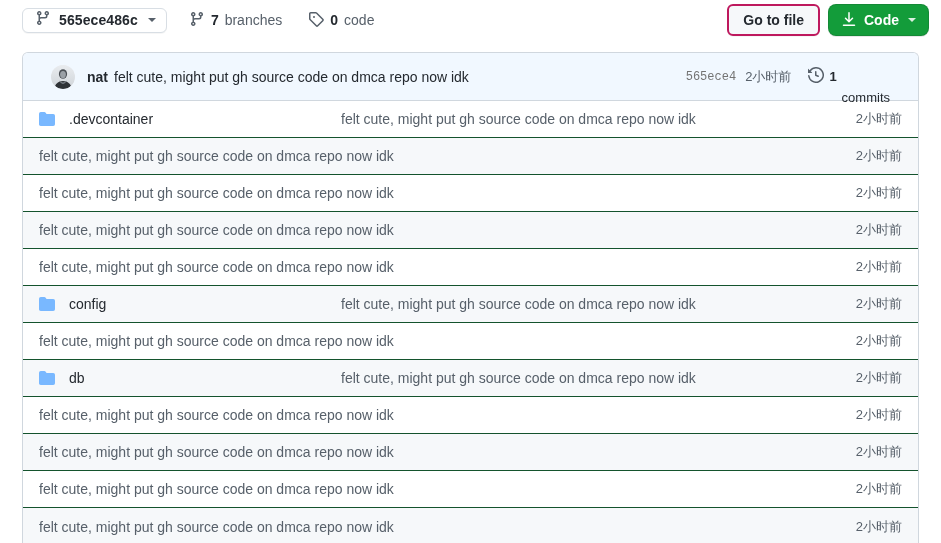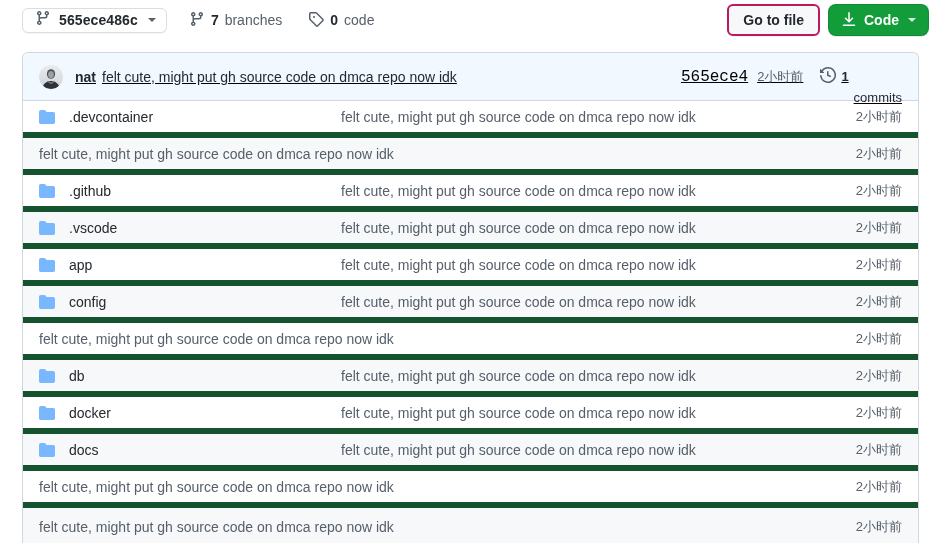--- a/index.html
+++ b/index.html
@@ -114,22 +114,21 @@
     background: #fff;
   }
 
   
   #commit-header {
     height: 48px;
     background: #f1f8ff;
     border-bottom: 1px solid #d0d7de;
     display: flex;
     align-items: center;
-    padding: 0 16px;
-    text-decoration: underline;
+    padding: 0 28px;
   }
   #avatar {
     width: 24px; height: 24px;
     border-radius: 50%;
     flex: 0 0 24px;
     overflow: hidden;
     background: #e8eaed;
     position: relative;
   }
   #avatar svg { display: block; }
@@ -150,22 +149,22 @@
   }
   #commit-right {
     margin-left: auto;
     display: flex;
     align-items: center;
     gap: 9px;
     white-space: nowrap;
   }
   #commit-sha {
     font-family: "Liberation Mono", "DejaVu Sans Mono", monospace;
-    font-size: 16px;
-    color: #000000;
+    font-size: 12px;
+    color: #737373;
     cursor: pointer;
   }
   #commit-time {
     font-size: 13px;
     color: #57606a;
   }
   #commits-link {
     display: flex;
     align-items: center;
     gap: 5px;
@@ -176,21 +175,21 @@
   }
   #commits-link .cnum { font-weight: 700; }
   #commits-link .ctext { font-weight: 400; margin-top: 42px; }
 
   
   .row {
     height: 37px;
     display: flex;
     align-items: center;
     padding: 0 16px;
-    border-bottom: 6px solid #14532d;
+    border-bottom: 1px solid #14532d;
     background: #ffffff;
   }
   .row.alt { background: #f6f8fa; }
   .row:last-child { border-bottom: none; }
 
   .cell-name {
     flex: 0 0 302px;
     display: flex;
     align-items: center;
     gap: 14px;
@@ -324,52 +323,28 @@
           <span class="name-link">.devcontainer</span>
         </div>
         <div class="cell-msg">felt cute, might put gh source code on dmca repo now idk</div>
         <div class="cell-time">2小时前</div>
       </div>
       <div class="row alt">
         <div class="cell-msg">felt cute, might put gh source code on dmca repo now idk</div>
         <div class="cell-time">2小时前</div>
       </div>
       <div class="row">
-        <div class="cell-name">
-          <span>
-            <svg class="folder-ico" width="16" height="16" viewBox="0 0 16 16" fill="#79b8ff" aria-hidden="true">
-              <path d="M1.75 1A1.75 1.75 0 0 0 0 2.75v10.5C0 14.216.784 15 1.75 15h12.5A1.75 1.75 0 0 0 16 13.25v-8.5A1.75 1.75 0 0 0 14.25 3h-6.5a.25.25 0 0 1-.2-.1l-.9-1.2C6.32 1.26 5.86 1 5.37 1H1.75Z"></path>
-            </svg>
-          </span>
-          <span class="name-link">.github</span>
-        </div>
-        <div class="cell-msg">felt cute, might put gh source code on dmca repo now idk</div>
-        <div class="cell-time">2小时前</div>
-      </div>
-      <div class="row alt">
-        <div class="cell-name">
-          <span>
-            <svg class="folder-ico" width="16" height="16" viewBox="0 0 16 16" fill="#79b8ff" aria-hidden="true">
-              <path d="M1.75 1A1.75 1.75 0 0 0 0 2.75v10.5C0 14.216.784 15 1.75 15h12.5A1.75 1.75 0 0 0 16 13.25v-8.5A1.75 1.75 0 0 0 14.25 3h-6.5a.25.25 0 0 1-.2-.1l-.9-1.2C6.32 1.26 5.86 1 5.37 1H1.75Z"></path>
-            </svg>
-          </span>
-          <span class="name-link">.vscode</span>
-        </div>
-        <div class="cell-msg">felt cute, might put gh source code on dmca repo now idk</div>
-        <div class="cell-time">2小时前</div>
-      </div>
-      <div class="row">
-        <div class="cell-name">
-          <span>
-            <svg class="folder-ico" width="16" height="16" viewBox="0 0 16 16" fill="#79b8ff" aria-hidden="true">
-              <path d="M1.75 1A1.75 1.75 0 0 0 0 2.75v10.5C0 14.216.784 15 1.75 15h12.5A1.75 1.75 0 0 0 16 13.25v-8.5A1.75 1.75 0 0 0 14.25 3h-6.5a.25.25 0 0 1-.2-.1l-.9-1.2C6.32 1.26 5.86 1 5.37 1H1.75Z"></path>
-            </svg>
-          </span>
-          <span class="name-link">app</span>
-        </div>
+        <div class="cell-msg">felt cute, might put gh source code on dmca repo now idk</div>
+        <div class="cell-time">2小时前</div>
+      </div>
+      <div class="row alt">
+        <div class="cell-msg">felt cute, might put gh source code on dmca repo now idk</div>
+        <div class="cell-time">2小时前</div>
+      </div>
+      <div class="row">
         <div class="cell-msg">felt cute, might put gh source code on dmca repo now idk</div>
         <div class="cell-time">2小时前</div>
       </div>
       <div class="row alt">
         <div class="cell-name">
           <span>
             <svg class="folder-ico" width="16" height="16" viewBox="0 0 16 16" fill="#79b8ff" aria-hidden="true">
               <path d="M1.75 1A1.75 1.75 0 0 0 0 2.75v10.5C0 14.216.784 15 1.75 15h12.5A1.75 1.75 0 0 0 16 13.25v-8.5A1.75 1.75 0 0 0 14.25 3h-6.5a.25.25 0 0 1-.2-.1l-.9-1.2C6.32 1.26 5.86 1 5.37 1H1.75Z"></path>
             </svg>
           </span>
@@ -388,40 +363,24 @@
             <svg class="folder-ico" width="16" height="16" viewBox="0 0 16 16" fill="#79b8ff" aria-hidden="true">
               <path d="M1.75 1A1.75 1.75 0 0 0 0 2.75v10.5C0 14.216.784 15 1.75 15h12.5A1.75 1.75 0 0 0 16 13.25v-8.5A1.75 1.75 0 0 0 14.25 3h-6.5a.25.25 0 0 1-.2-.1l-.9-1.2C6.32 1.26 5.86 1 5.37 1H1.75Z"></path>
             </svg>
           </span>
           <span class="name-link">db</span>
         </div>
         <div class="cell-msg">felt cute, might put gh source code on dmca repo now idk</div>
         <div class="cell-time">2小时前</div>
       </div>
       <div class="row">
-        <div class="cell-name">
-          <span>
-            <svg class="folder-ico" width="16" height="16" viewBox="0 0 16 16" fill="#79b8ff" aria-hidden="true">
-              <path d="M1.75 1A1.75 1.75 0 0 0 0 2.75v10.5C0 14.216.784 15 1.75 15h12.5A1.75 1.75 0 0 0 16 13.25v-8.5A1.75 1.75 0 0 0 14.25 3h-6.5a.25.25 0 0 1-.2-.1l-.9-1.2C6.32 1.26 5.86 1 5.37 1H1.75Z"></path>
-            </svg>
-          </span>
-          <span class="name-link">docker</span>
-        </div>
-        <div class="cell-msg">felt cute, might put gh source code on dmca repo now idk</div>
-        <div class="cell-time">2小时前</div>
-      </div>
-      <div class="row alt">
-        <div class="cell-name">
-          <span>
-            <svg class="folder-ico" width="16" height="16" viewBox="0 0 16 16" fill="#79b8ff" aria-hidden="true">
-              <path d="M1.75 1A1.75 1.75 0 0 0 0 2.75v10.5C0 14.216.784 15 1.75 15h12.5A1.75 1.75 0 0 0 16 13.25v-8.5A1.75 1.75 0 0 0 14.25 3h-6.5a.25.25 0 0 1-.2-.1l-.9-1.2C6.32 1.26 5.86 1 5.37 1H1.75Z"></path>
-            </svg>
-          </span>
-          <span class="name-link">docs</span>
-        </div>
+        <div class="cell-msg">felt cute, might put gh source code on dmca repo now idk</div>
+        <div class="cell-time">2小时前</div>
+      </div>
+      <div class="row alt">
         <div class="cell-msg">felt cute, might put gh source code on dmca repo now idk</div>
         <div class="cell-time">2小时前</div>
       </div>
       <div class="row">
         <div class="cell-msg">felt cute, might put gh source code on dmca repo now idk</div>
         <div class="cell-time">2小时前</div>
       </div>
       <div class="row alt">
         <div class="cell-msg">felt cute, might put gh source code on dmca repo now idk</div>
         <div class="cell-time">2小时前</div>

